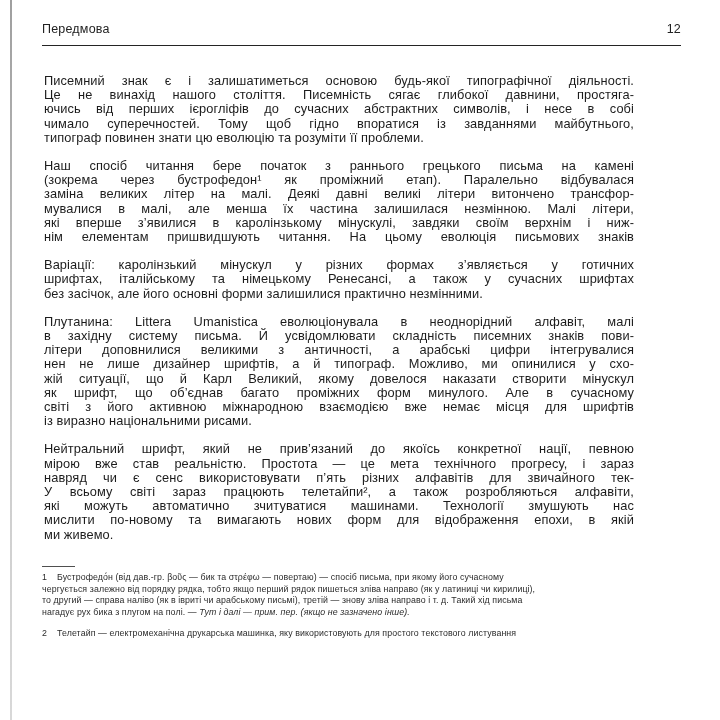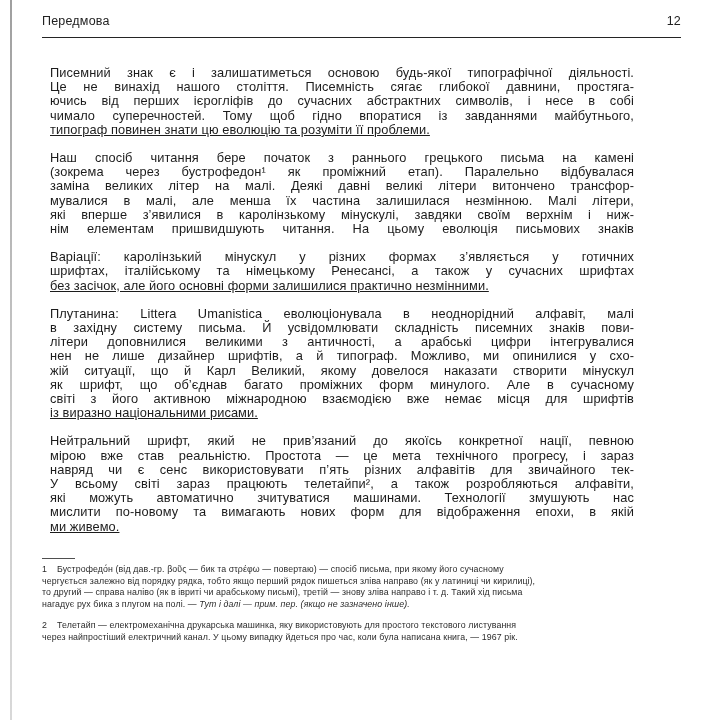--- a/index.html
+++ b/index.html
@@ -11,36 +11,36 @@
     position: relative;
     overflow: hidden;
     -webkit-font-smoothing: antialiased;
   }
   .page { position: absolute; inset: 0; background: #ffffff; }
   .page-edge {
     position: absolute; left: 10px; top: 0;
     width: 2px; height: 720px;
     background: linear-gradient(#9f9f9f, #cccccc 60%, #d8d8d8);
   }
-  .content { position: absolute; left: 42px; top: 14px; width: 639px; }
+  .content { position: absolute; left: 42px; top: 22px; width: 639px; }
   .running-header {
     display: flex; justify-content: space-between; align-items: flex-end;
     font-size: 12.5px; line-height: 14px; color: #222222; letter-spacing: 0.2px;
   }
   .header-rule { height: 1px; background: #242424; margin-top: 9px; }
   .body-text { margin-top: 28px; width: 592px; font-size: 12.8px; color: #1c1c1c; }
-  .para { margin: 0 0 14px 8px; padding: 0; }
+  .para { margin: 0 0 14px 2px; padding: 0; }
   .ln {
     display: block;
     line-height: 14.2px;
     text-align: justify;
     text-align-last: justify;
     letter-spacing: 0.1px;
   }
-  .ln.last { text-align: right; text-align-last: left; text-decoration: underline; }
+  .ln.last { text-align: right; text-align-last: left; }
   .fn-rule { width: 33px; height: 1px; background: #4f4f4f; margin-top: 24px; }
   .footnotes {
     margin-top: 5px; width: 604px;
     font-size: 8.8px; line-height: 11.8px; color: #2b2b2b;
     letter-spacing: 0.1px;
   }
   .fn { margin: 0; }
   .fn + .fn { margin-top: 9px; }
   .fn-line { display: block; }
   .fn-marker { display: inline-block; width: 15px; }
@@ -114,19 +114,18 @@
 
       <div class="fn">
         <span class="fn-line"><span class="fn-marker">1</span><span>Бустрофедо́н (від дав.-гр. βοῦς — бик та στρέφω — повертаю) — спосіб письма, при якому його сучасному</span></span>
         <span class="fn-line">чергується залежно від порядку рядка, тобто якщо перший рядок пишеться зліва направо (як у латиниці чи кирилиці),</span>
         <span class="fn-line">то другий — справа наліво (як в івриті чи арабському письмі), третій — знову зліва направо і т. д. Такий хід письма</span>
         <span class="fn-line"><span>нагадує рух бика з плугом на полі. — </span><span class="it">Тут і далі — прим. пер. (якщо не зазначено інше).</span></span>
       </div>
 
       <div class="fn">
         <span class="fn-line"><span class="fn-marker">2</span><span>Телетайп — електромеханічна друкарська машинка, яку використовують для простого текстового листування</span></span>
-        <span class="fn-line">через найпростіший електричний канал. У цьому випадку йдеться про час, коли була написана книга, — 1967 рік.</span>
       </div>
 
     </div>
 
   </div>
 </div>
 
 </body></html>

